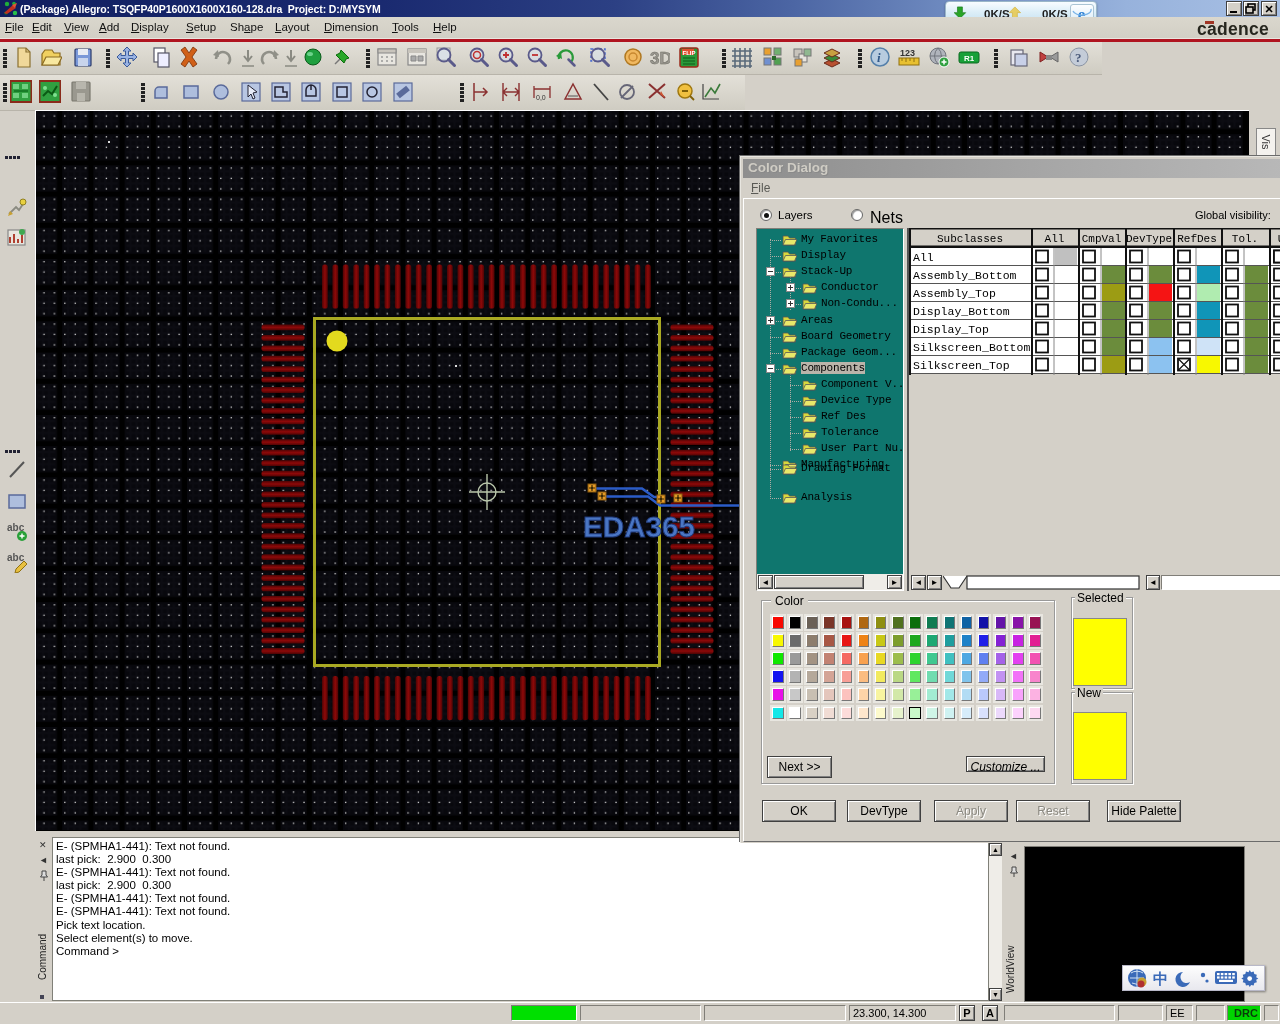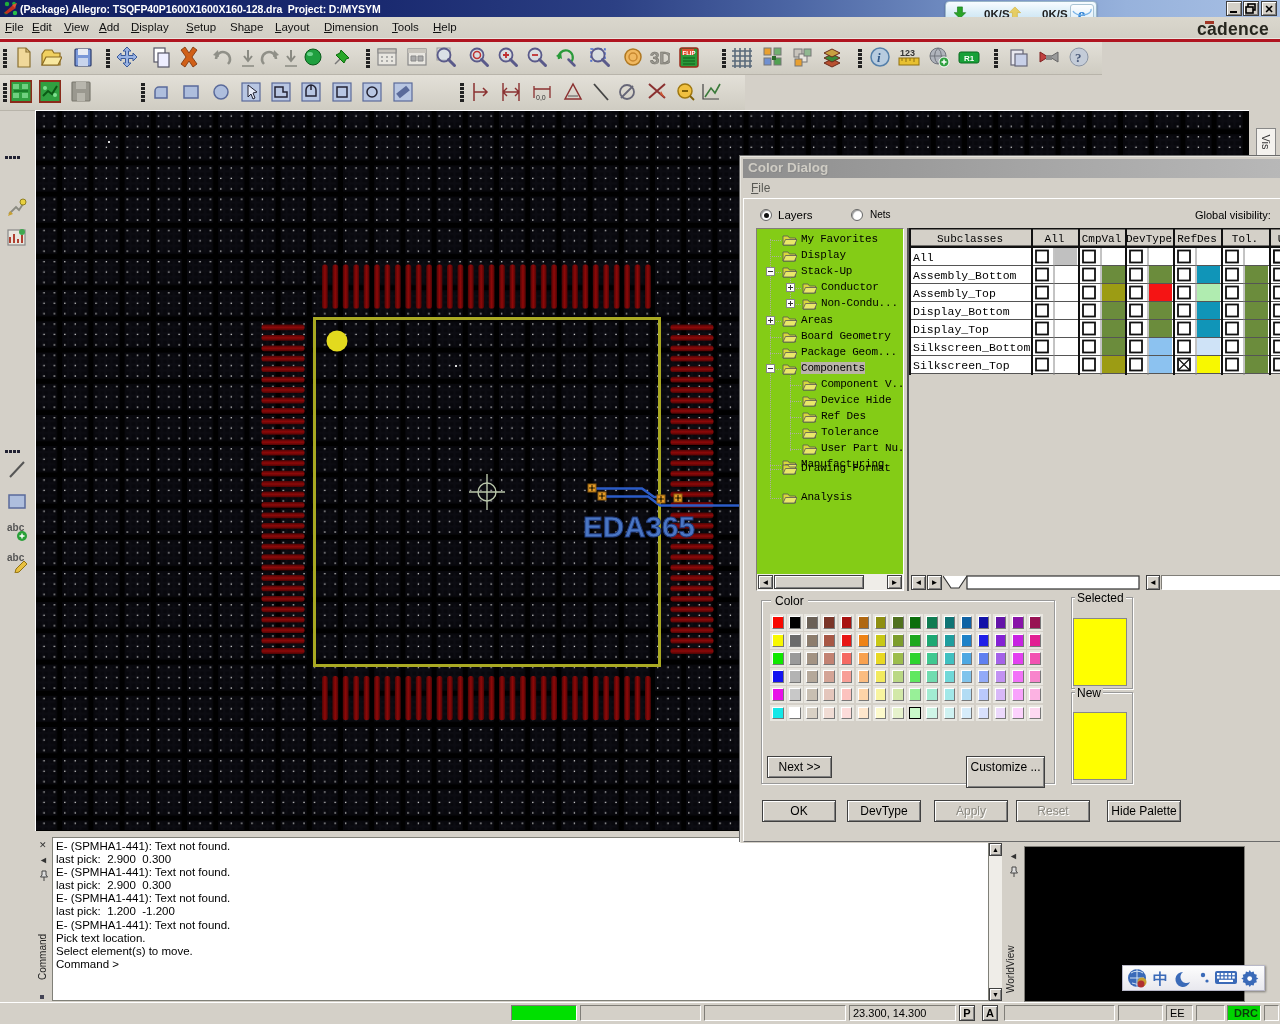--- a/index.html
+++ b/index.html
@@ -655,21 +655,20 @@
         <div style="transform:rotate(-90deg) translate(-48px,0);transform-origin:0 0;font-size:10px;color:#222;width:60px;">Command</div>
       </div>
 <div class="abs" style="left:4px;top:158px;width:4px;height:4px;background:#445;"></div>
 </div>
 <div class="abs" style="left:52px;top:837px;width:937px;height:164px;background:#fff;border:1px solid #808078;font-size:11.5px;color:#000;padding:2px 0 0 3px;line-height:13.1px;">
       <div style="height:13.1px;">E- (SPMHA1-441): Text not found.</div>
       <div style="height:13.1px;">last pick:&nbsp; 2.900&nbsp; 0.300</div>
       <div style="height:13.1px;">E- (SPMHA1-441): Text not found.</div>
       <div style="height:13.1px;">last pick:&nbsp; 2.900&nbsp; 0.300</div>
       <div style="height:13.1px;">E- (SPMHA1-441): Text not found.</div>
-      <div style="height:13.1px;">last pick:&nbsp; 1.200&nbsp; -1.200</div>
       <div style="height:13.1px;">E- (SPMHA1-441): Text not found.</div>
       <div style="height:13.1px;">Pick text location.</div>
       <div style="height:13.1px;">Select element(s) to move.</div>
       <div style="height:13.1px;">Command &gt;</div>
     </div>
 <div class="abs" style="left:989px;top:843px;width:13px;height:158px;background:#efede8;">
 <div class="abs btn" style="left:0;top:0;width:13px;height:13px;font-size:7px;line-height:12px;">▲</div>
 <div class="abs btn" style="left:0;top:145px;width:13px;height:13px;font-size:7px;line-height:12px;">▼</div>
 </div>
 <div class="abs" style="left:1003px;top:837px;width:21px;height:165px;background:#d4d0c8;">
@@ -732,23 +731,23 @@
 <div class="abs" style="left:740px;top:156px;width:545px;height:687px;background:#d4d0c8;border-top:1px solid #e8e6e0;border-left:1px solid #e8e6e0;box-shadow:-1px -1px 0 #6b6b6b;">
       <div class="abs" style="left:2px;top:2px;width:543px;height:19px;background:linear-gradient(90deg,#8e8e8e,#a8a8a8 60%,#b8b8b8);"></div>
       <div class="abs" style="left:7px;top:3px;font-size:13.5px;font-weight:bold;color:#cfccc4;text-shadow:1px 1px 0 #8a8a8a;">Color Dialog</div>
       <div class="abs" style="left:2px;top:21px;width:543px;height:20px;background:#d4d0c8;"></div>
       <div class="abs" style="left:10px;top:24px;font-size:12px;color:#5a5a55;"><span style="text-decoration:underline">F</span>ile</div>
       <div class="abs raised" style="left:2px;top:41px;width:543px;height:644px;background:#d4d0c8;"></div>
       <div class="abs" style="left:19px;top:52px;width:12px;height:12px;border-radius:50%;background:#fff;border:1px solid #666;box-shadow:inset 1px 1px 1px #999;"></div>
 <div class="abs" style="left:23px;top:56px;width:5px;height:5px;border-radius:50%;background:#111;"></div>
 <div class="abs" style="left:37px;top:52px;font-size:11.5px;color:#000;">Layers</div>
 <div class="abs" style="left:110px;top:52px;width:12px;height:12px;border-radius:50%;background:#fff;border:1px solid #666;box-shadow:inset 1px 1px 1px #999;"></div>
-<div class="abs" style="left:129px;top:52px;font-size:10px;color:#000;">Nets</div>
+<div class="abs" style="left:129px;top:52px;font-size:16px;color:#000;">Nets</div>
 <div class="abs" style="left:454px;top:52px;font-size:11px;color:#000;">Global visibility:</div>
-      <div class="abs sunken" style="left:15px;top:71px;width:148px;height:363px;background:#84cc16;overflow:hidden;">
+      <div class="abs sunken" style="left:15px;top:71px;width:148px;height:363px;background:#0f766e;overflow:hidden;">
         <div class="abs" style="left:13px;top:10px;width:1px;height:258px;border-left:1px dotted #b0aca4;"></div>
         <div class="abs" style="left:33px;top:45px;width:1px;height:36px;border-left:1px dotted #b0aca4;"></div>
         <div class="abs" style="left:33px;top:142px;width:1px;height:80px;border-left:1px dotted #b0aca4;"></div>
         <div class="abs" style="left:0;top:3px;width:146px;height:16.1px;">
           <div class="abs" style="left:13px;top:8px;width:11px;height:1px;border-top:1px dotted #b0aca4;"></div>
           <div class="abs" style="left:25px;top:0;">
             <svg width="15" height="13" style="position:absolute;left:0;top:1px;">
               <path d="M1,3 h5 l1.5,2 h6 v7 h-12.5 z" fill="#d8d83c" stroke="#555" stroke-width="0.8"></path>
               <path d="M1,12 l2.5,-5.5 h11.5 l-2.5,5.5 z" fill="#e8e86a" stroke="#555" stroke-width="0.8"></path>
             </svg>
@@ -876,21 +875,21 @@
           <div class="abs mono" style="left:64px;top:1px;font-size:11px;letter-spacing:-0.2px;color:#000;white-space:nowrap;">Component V...</div>
         </div>
         <div class="abs" style="left:0;top:163.99999999999997px;width:146px;height:16.1px;">
           <div class="abs" style="left:33px;top:8px;width:11px;height:1px;border-top:1px dotted #b0aca4;"></div>
           <div class="abs" style="left:45px;top:0;">
             <svg width="15" height="13" style="position:absolute;left:0;top:1px;">
               <path d="M1,3 h5 l1.5,2 h6 v7 h-12.5 z" fill="#d8d83c" stroke="#555" stroke-width="0.8"></path>
               <path d="M1,12 l2.5,-5.5 h11.5 l-2.5,5.5 z" fill="#e8e86a" stroke="#555" stroke-width="0.8"></path>
             </svg>
           </div>
-          <div class="abs mono" style="left:64px;top:1px;font-size:11px;letter-spacing:-0.2px;color:#000;white-space:nowrap;">Device Hide</div>
+          <div class="abs mono" style="left:64px;top:1px;font-size:11px;letter-spacing:-0.2px;color:#000;white-space:nowrap;">Device Type</div>
         </div>
         <div class="abs" style="left:0;top:180.09999999999997px;width:146px;height:16.1px;">
           <div class="abs" style="left:33px;top:8px;width:11px;height:1px;border-top:1px dotted #b0aca4;"></div>
           <div class="abs" style="left:45px;top:0;">
             <svg width="15" height="13" style="position:absolute;left:0;top:1px;">
               <path d="M1,3 h5 l1.5,2 h6 v7 h-12.5 z" fill="#d8d83c" stroke="#555" stroke-width="0.8"></path>
               <path d="M1,12 l2.5,-5.5 h11.5 l-2.5,5.5 z" fill="#e8e86a" stroke="#555" stroke-width="0.8"></path>
             </svg>
           </div>
           <div class="abs mono" style="left:64px;top:1px;font-size:11px;letter-spacing:-0.2px;color:#000;white-space:nowrap;">Ref Des</div>
@@ -1351,21 +1350,21 @@
           <div style="width:100%;height:100%;background:#ecd9fc;border:1px solid #fff;border-right-color:#777;border-bottom-color:#777;"></div>
         </div>
         <div class="abs" style="left:240.1px;top:90.5px;width:15.5px;height:16.5px;background:#e8e6e0;padding:2px;">
           <div style="width:100%;height:100%;background:#fcd2fd;border:1px solid #fff;border-right-color:#777;border-bottom-color:#777;"></div>
         </div>
         <div class="abs" style="left:257.2px;top:90.5px;width:15.5px;height:16.5px;background:#e8e6e0;padding:2px;">
           <div style="width:100%;height:100%;background:#fdd9f1;border:1px solid #fff;border-right-color:#777;border-bottom-color:#777;"></div>
         </div>
       </div>
       <div class="abs btn" style="left:26px;top:599px;width:65px;height:22px;line-height:21px;">Next &gt;&gt;</div>
-      <div class="abs btn" style="left:225px;top:599px;width:79px;height:32px;line-height:21px;">Customize ...</div>
+      <div class="abs btn" style="left:225px;top:599px;width:79px;height:16px;line-height:21px;font-style:italic;">Customize ...</div>
 <div class="abs" style="left:330px;top:440px;width:62px;height:92px;border:1px solid #999;box-shadow:1px 1px 0 #fff inset,1px 1px 0 #fff;"></div>
 <div class="abs" style="left:334px;top:434px;background:#d4d0c8;padding:0 2px;font-size:12px;color:#000;">Selected</div>
 <div class="abs" style="left:332px;top:461px;width:54px;height:68px;background:#ffff00;border:1px solid #888;"></div>
 <div class="abs" style="left:330px;top:535px;width:62px;height:92px;border:1px solid #999;box-shadow:1px 1px 0 #fff inset,1px 1px 0 #fff;"></div>
 <div class="abs" style="left:334px;top:529px;background:#d4d0c8;padding:0 2px;font-size:12px;color:#000;">New</div>
 <div class="abs" style="left:332px;top:555px;width:54px;height:68px;background:#ffff00;border:1px solid #888;"></div>
 <div class="abs btn" style="left:21px;top:643px;width:74px;height:22px;line-height:21px;">OK</div>
       <div class="abs btn" style="left:106px;top:643px;width:74px;height:22px;line-height:21px;">DevType</div>
       <div class="abs btn dis" style="left:193px;top:643px;width:74px;height:22px;line-height:21px;">Apply</div>
       <div class="abs btn dis" style="left:275px;top:643px;width:74px;height:22px;line-height:21px;">Reset</div>

